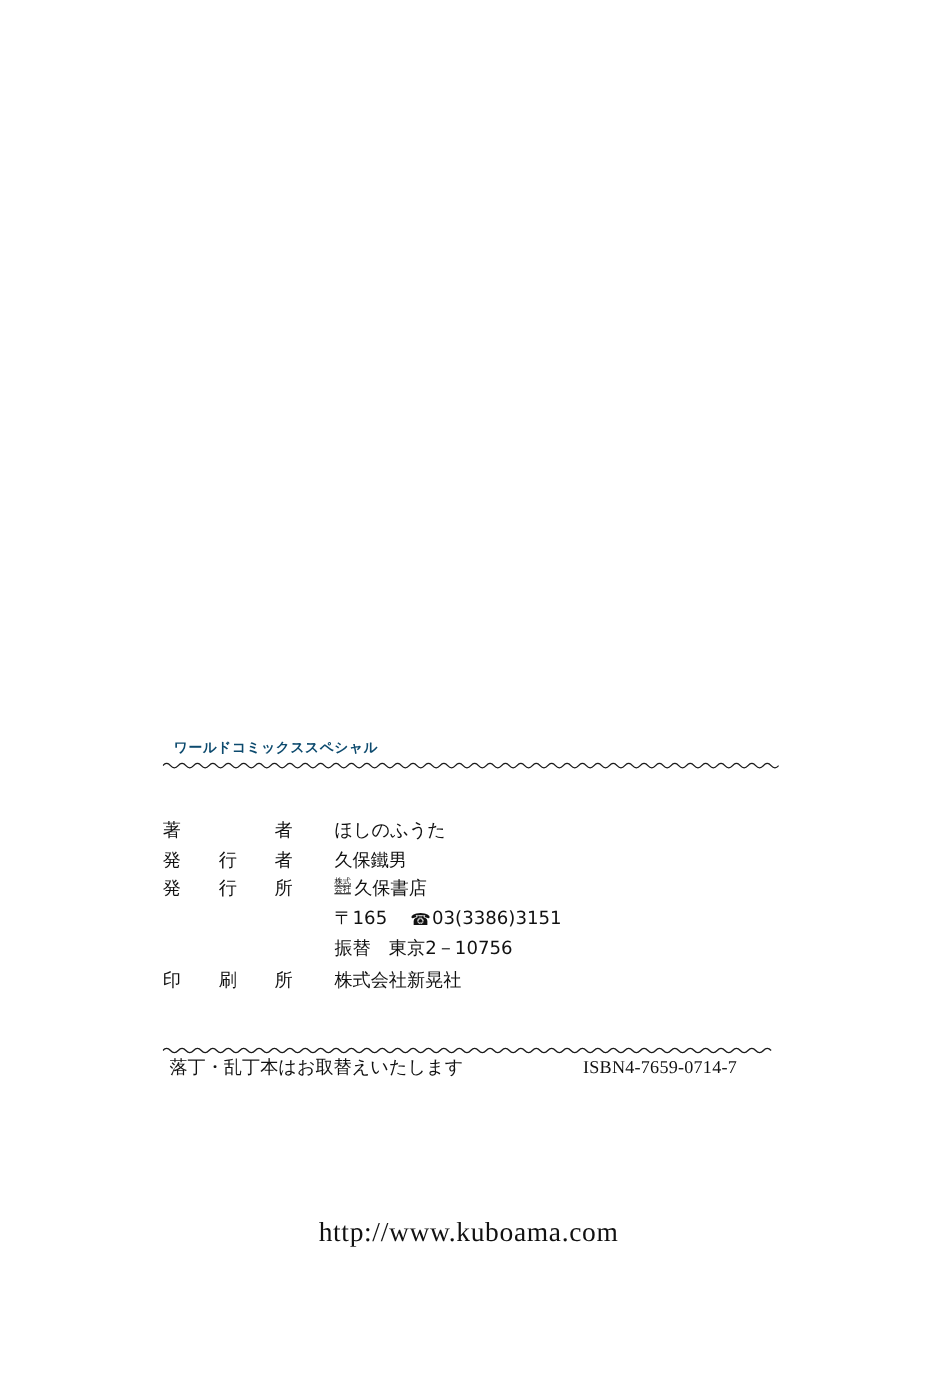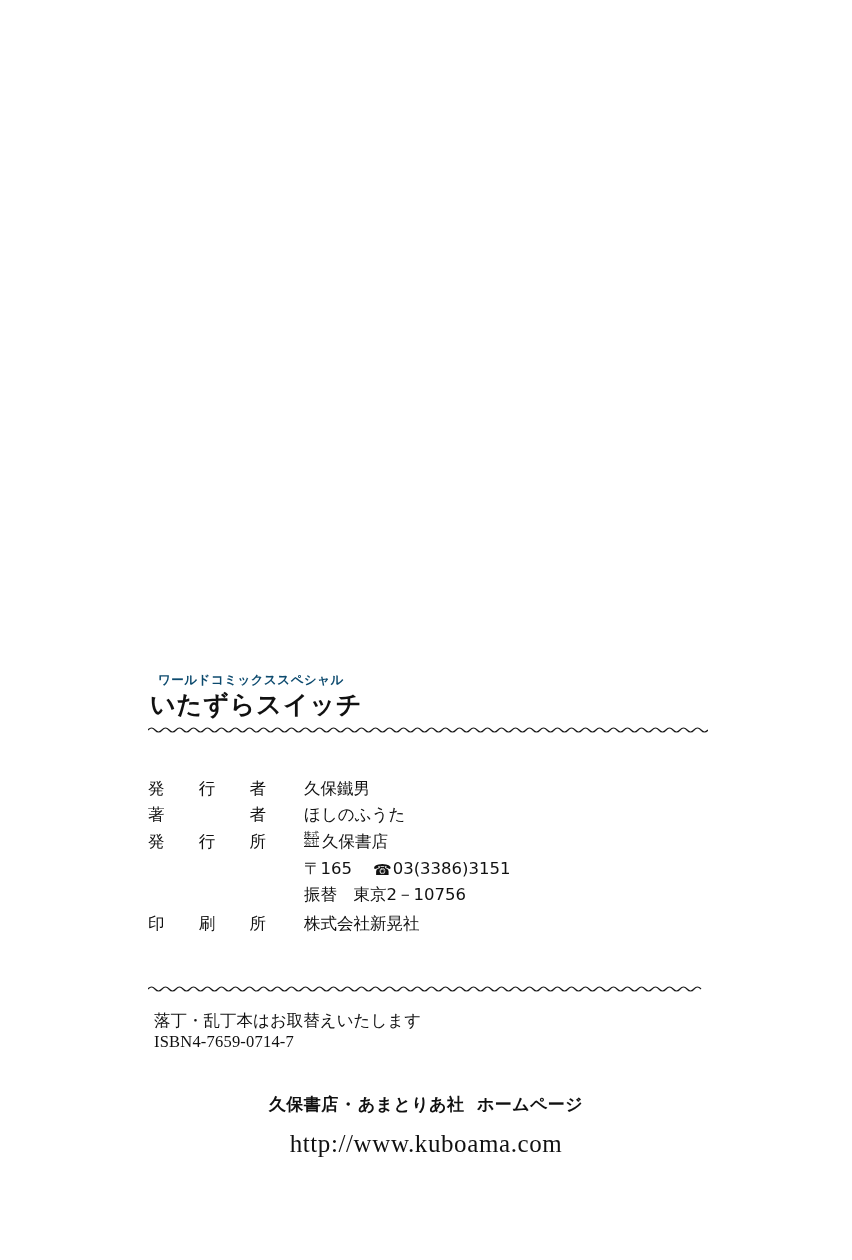--- a/index.html
+++ b/index.html
@@ -116,27 +116,26 @@
 
   .gap-lg { display: inline-block; width: 20px; }
 
   
   .bottom-rule-wrap {
     margin-top: 46px;
   }
 
   .notes-row {
     display: flex;
-    justify-content: flex-start;
+    justify-content: space-between;
     align-items: baseline;
-    margin-top: 17px;
+    margin-top: 0;
     padding: 0 4px 0 6px;
     font-size: 16.5px;
     color: #111;
-    flex-direction: column;
   }
   .notes-row .isbn {
     font-family: "Liberation Serif", serif;
     font-size: 16.5px;
     letter-spacing: 0.2px;
     padding-right: 34px;
   }
 
   
   .homepage {
@@ -163,38 +162,37 @@
 </style>
 </head>
 <body>
 
 <div class="page">
 
   <div class="colophon">
 
     <div class="series-label">ワールドコミックススペシャル</div>
 
-    <div class="title">いたずらスイッチ</div>
 
     <div class="wavy-rule">
       <svg width="560" height="9" viewBox="0 0 560 9" xmlns="http://www.w3.org/2000/svg">
         <path d="M0 5 q3.5 -4 7 0 t7 0 t7 0 t7 0 t7 0 t7 0 t7 0 t7 0 t7 0 t7 0 t7 0 t7 0 t7 0 t7 0 t7 0 t7 0 t7 0 t7 0 t7 0 t7 0 t7 0 t7 0 t7 0 t7 0 t7 0 t7 0 t7 0 t7 0 t7 0 t7 0 t7 0 t7 0 t7 0 t7 0 t7 0 t7 0 t7 0 t7 0 t7 0 t7 0 t7 0 t7 0 t7 0 t7 0 t7 0 t7 0 t7 0 t7 0 t7 0 t7 0 t7 0 t7 0 t7 0 t7 0 t7 0 t7 0 t7 0 t7 0 t7 0 t7 0 t7 0 t7 0 t7 0 t7 0 t7 0 t7 0 t7 0 t7 0 t7 0 t7 0 t7 0 t7 0 t7 0 t7 0 t7 0 t7 0 t7 0 t7 0 t7 0 t7 0" fill="none" stroke="#1a1a1a" stroke-width="1.2"></path>
       </svg>
     </div>
 
 
     <table class="credits">
       <tbody>
         <tr>
+          <td class="lbl">著　者</td>
+          <td class="val">ほしのふうた</td>
+        </tr>
+        <tr>
           <td class="lbl">発行者</td>
           <td class="val">久保鐵男</td>
-        </tr>
-        <tr>
-          <td class="lbl">著　者</td>
-          <td class="val">ほしのふうた</td>
         </tr>
         <tr>
           <td class="lbl">発行所</td>
           <td class="val">
             <span class="kk-mark">
               <span>株式</span>
               <span>会社</span>
             </span><span>久保書店</span>
           </td>
         </tr>
@@ -224,19 +222,16 @@
     </div>
 
     <div class="notes-row">
       <span>落丁・乱丁本はお取替えいたします</span>
       <span class="isbn">ISBN4-7659-0714-7</span>
     </div>
 
   </div>
 
   <div class="homepage">
-    <div class="hp-label">
-      <span>久保書店</span><span class="sep">・</span><span>あまとりあ社</span>&nbsp;&nbsp;<span>ホームページ</span>
-    </div>
     <div class="hp-url">http://www.kuboama.com</div>
   </div>
 
 </div>
 
 </body></html>

